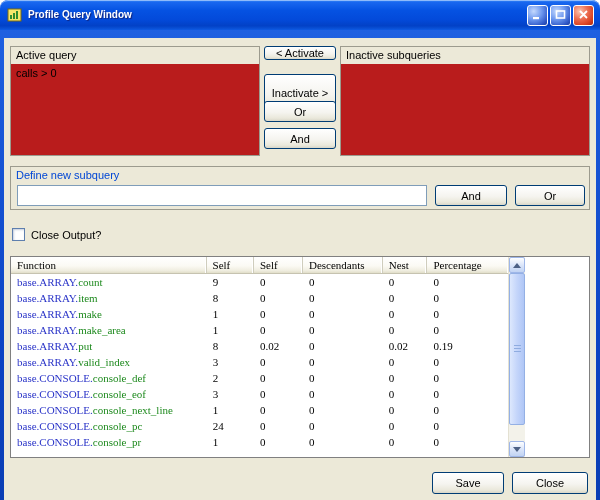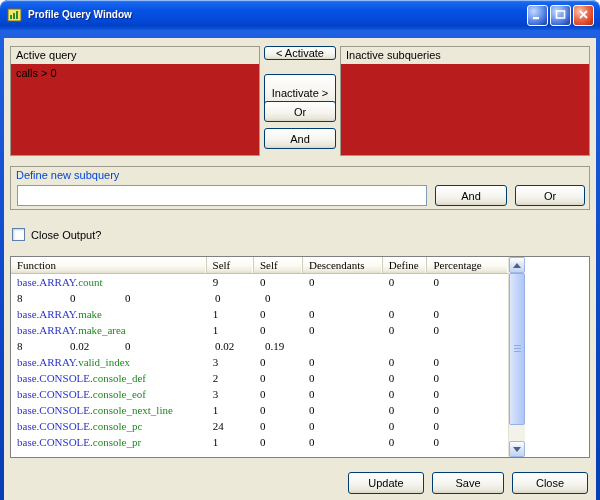--- a/index.html
+++ b/index.html
@@ -187,33 +187,34 @@
       <span class="nest-label">Close Output?</span>
     </div>
 
     <div class="table">
       <div class="table-main">
         <div class="thead">
           <div class="th cf">Function</div>
           <div class="th cc">Self</div>
           <div class="th cs">Self</div>
           <div class="th cd">Descendants</div>
-          <div class="th ct">Define</div>
+          <div class="th ct">Nest</div>
           <div class="th cp">Percentage</div>
         </div>
         <div class="tbody">
             <div class="trow">
               <div class="tcell cf"><span style="color: rgb(43, 53, 200);">base.</span><span style="color: rgb(43, 53, 200);">ARRAY.</span><span style="color: rgb(30, 138, 30);">count</span></div>
               <div class="tcell cc">9</div>
               <div class="tcell cs">0</div>
               <div class="tcell cd">0</div>
               <div class="tcell ct">0</div>
               <div class="tcell cp">0</div>
             </div>
             <div class="trow">
+              <div class="tcell cf"><span style="color: rgb(43, 53, 200);">base.</span><span style="color: rgb(43, 53, 200);">ARRAY.</span><span style="color: rgb(30, 138, 30);">item</span></div>
               <div class="tcell cc">8</div>
               <div class="tcell cs">0</div>
               <div class="tcell cd">0</div>
               <div class="tcell ct">0</div>
               <div class="tcell cp">0</div>
             </div>
             <div class="trow">
               <div class="tcell cf"><span style="color: rgb(43, 53, 200);">base.</span><span style="color: rgb(43, 53, 200);">ARRAY.</span><span style="color: rgb(30, 138, 30);">make</span></div>
               <div class="tcell cc">1</div>
               <div class="tcell cs">0</div>
@@ -223,20 +224,21 @@
             </div>
             <div class="trow">
               <div class="tcell cf"><span style="color: rgb(43, 53, 200);">base.</span><span style="color: rgb(43, 53, 200);">ARRAY.</span><span style="color: rgb(30, 138, 30);">make_area</span></div>
               <div class="tcell cc">1</div>
               <div class="tcell cs">0</div>
               <div class="tcell cd">0</div>
               <div class="tcell ct">0</div>
               <div class="tcell cp">0</div>
             </div>
             <div class="trow">
+              <div class="tcell cf"><span style="color: rgb(43, 53, 200);">base.</span><span style="color: rgb(43, 53, 200);">ARRAY.</span><span style="color: rgb(30, 138, 30);">put</span></div>
               <div class="tcell cc">8</div>
               <div class="tcell cs">0.02</div>
               <div class="tcell cd">0</div>
               <div class="tcell ct">0.02</div>
               <div class="tcell cp">0.19</div>
             </div>
             <div class="trow">
               <div class="tcell cf"><span style="color: rgb(43, 53, 200);">base.</span><span style="color: rgb(43, 53, 200);">ARRAY.</span><span style="color: rgb(30, 138, 30);">valid_index</span></div>
               <div class="tcell cc">3</div>
               <div class="tcell cs">0</div>
@@ -290,18 +292,17 @@
         <div class="sbtn up">
           <span class="tri-up"></span>
         </div>
         <div class="sthumb"></div>
         <div class="sbtn down">
           <span class="tri-down"></span>
         </div>
       </div>
     </div>
 
-    <button class="btn f-update">Update</button>
     <button class="btn f-close">Close</button>
     <button class="btn f-save">Save</button>
 
   </div>
 </div>
 
 </body></html>

